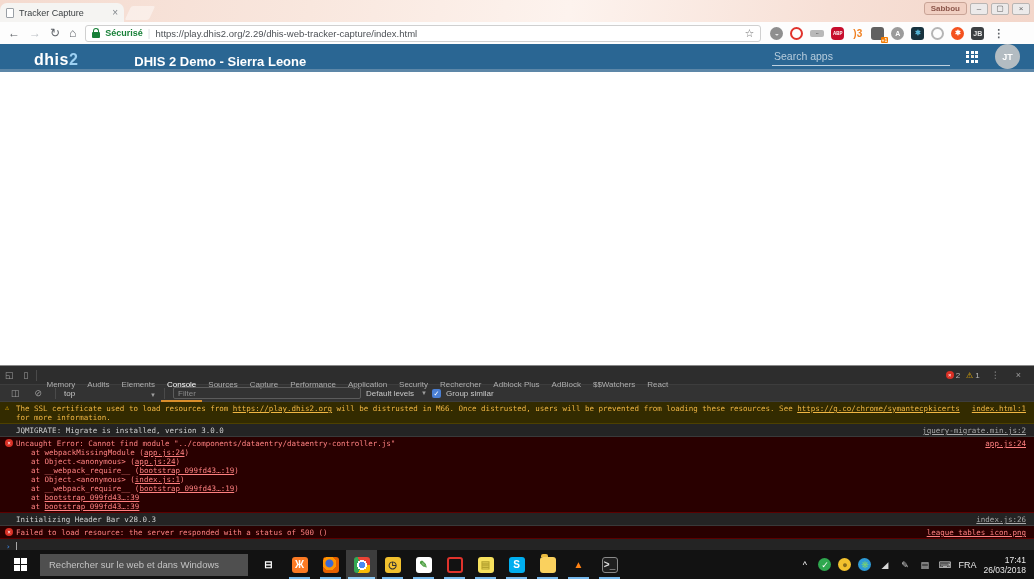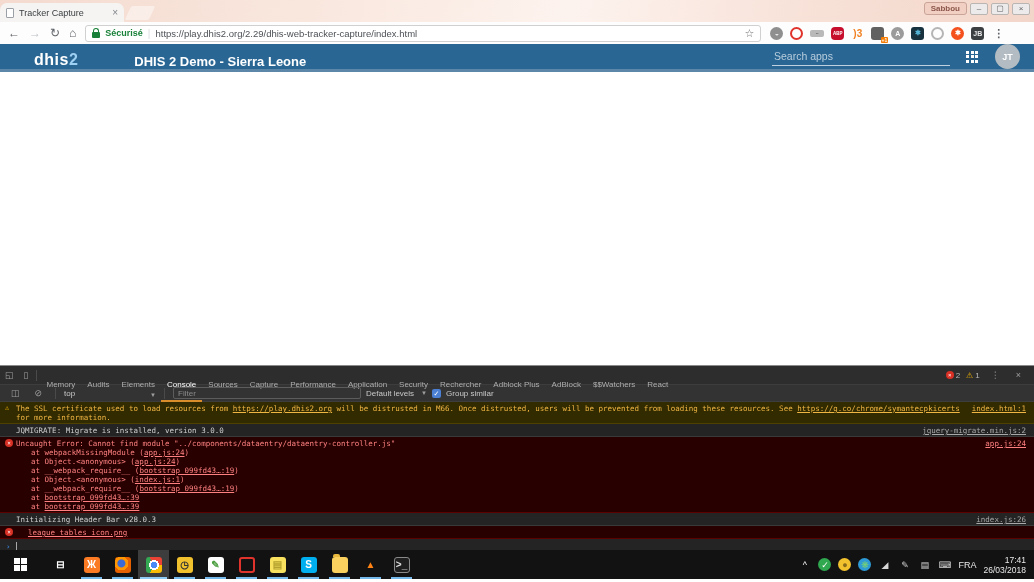--- a/index.html
+++ b/index.html
@@ -297,39 +297,43 @@
           </div>
           <div class="crow info">
             <span class="cicon"></span>
             <div class="cmain">
               <div><span>Initializing Header Bar v28.0.3</span></div>
             </div>
             <span class="csrc clink">index.js:26</span>
           </div>
           <div class="crow error">
             <span class="cicon"><i class="err-ball">×</i></span>
+            <div class="cmain">
+              <div><span>Failed to load resource: the server responded with a status of 500 ()</span></div>
+            </div>
             <span class="csrc clink">league tables icon.png</span>
           </div>
         </div>
       <div class="cprompt">
         <span class="prompt-chv">›</span>
         <span class="cursor"></span>
       </div>
     </div>
   </div>
 
   <div class="taskbar">
     <div class="start">
       <span class="win-logo">
           <i></i>
           <i></i>
           <i></i>
           <i></i>
         </span>
     </div>
+    <input class="tb-search" placeholder="Rechercher sur le web et dans Windows" style="">
     <div class="tb-apps">
         <div class="tb-app">
           <span class="app-ico s-square" style="background: transparent; color: rgb(255, 255, 255);">⊟</span>
         </div>
         <div class="tb-app running">
           <span class="app-ico s-circle" style="background: rgb(251, 122, 36); color: rgb(255, 255, 255);">Ж</span>
         </div>
         <div class="tb-app running">
           <span class="app-ico s-firefox"></span>
         </div>

